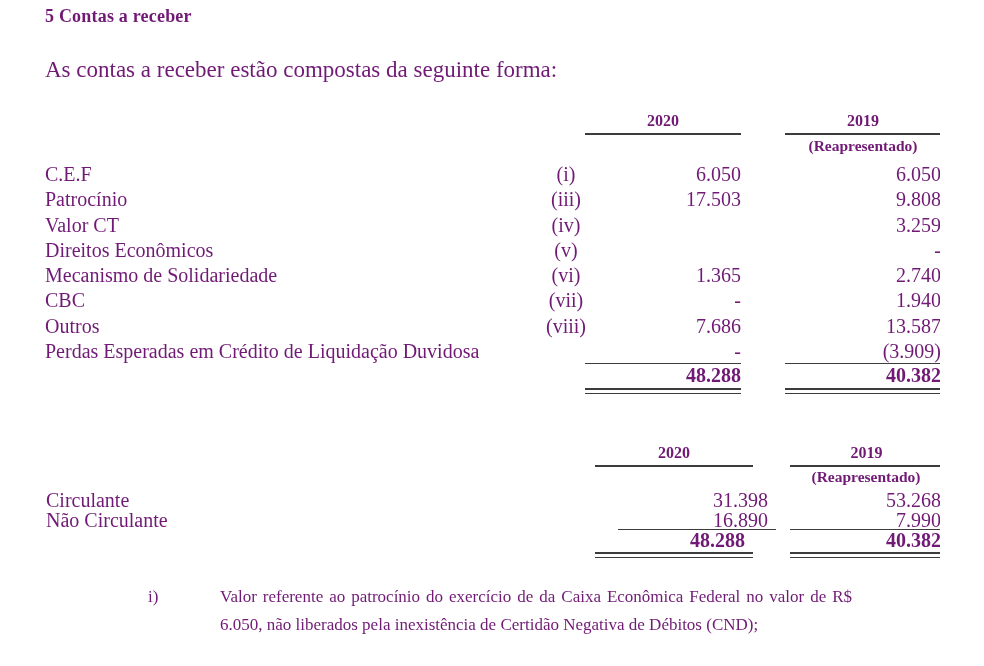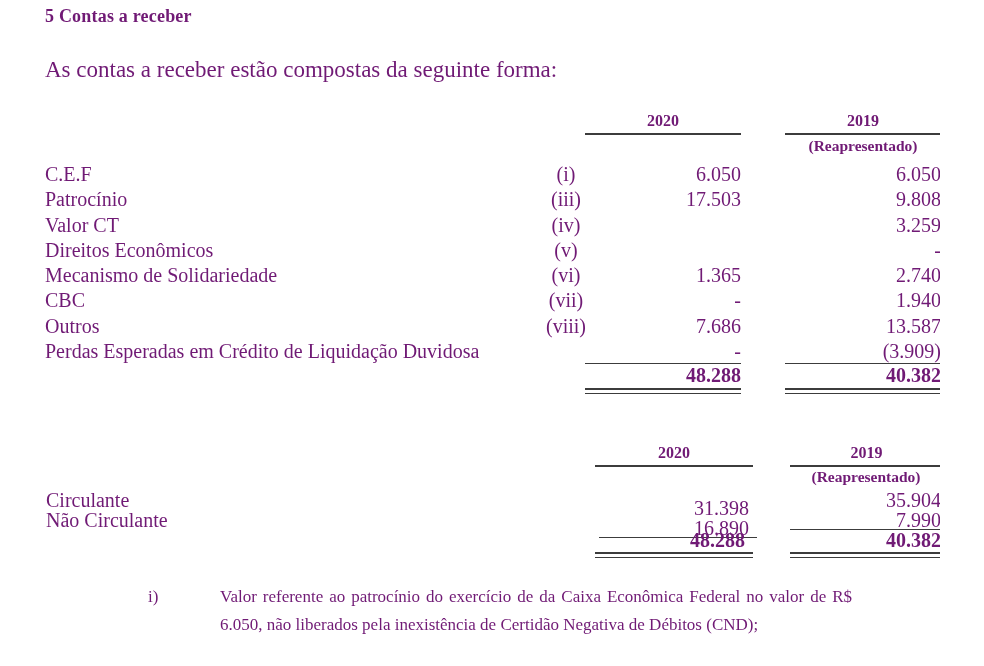--- a/index.html
+++ b/index.html
@@ -66,21 +66,21 @@
   }
   .t2 .h20 { left: 595px; width: 158px; }
   .t2 .h19 { left: 790px; width: 153px; }
   .t2 .sub19 {
     position: absolute; left: 786px; top: 24px; width: 160px;
     text-align: center; font-weight: bold; font-size: 15.5px;
     white-space: nowrap;
   }
   .t2 .trow { height: 20px; }
   .t2 .trow .lbl { left: 46px; line-height: 20px; }
-  .t2 .trow .v20 { left: 599px; width: 158px; height: 20px; line-height: 20px; padding-right: 8px; margin-top: 8px; }
+  .t2 .trow .v20 { left: 618px; width: 158px; height: 20px; line-height: 20px; padding-right: 8px; }
   .t2 .trow .v19 { left: 790px; width: 153px; height: 20px; line-height: 20px; padding-right: 2px; }
   .t2 .total-row { height: 21px; }
   .t2 .total-row .v20 { position: absolute; left: 595px; width: 158px; text-align: right; padding-right: 8px; height: 21px; line-height: 21px; }
   .t2 .total-row .v19 { position: absolute; left: 790px; width: 153px; text-align: right; padding-right: 2px; height: 21px; line-height: 21px; }
   .t2 .drule.d20 { left: 595px; width: 158px; }
   .t2 .drule.d19 { left: 790px; width: 153px; }
 
   
   .footnote { position: absolute; left: 0; top: 583px; width: 984px; font-size: 17px; }
   .fn-marker { position: absolute; left: 148px; top: 0; line-height: 28px; }
@@ -164,21 +164,21 @@
   <div class="t2">
     <div class="thead">
       <span class="h20">2020</span>
       <span class="h19">2019</span>
       <span class="sub19">(Reapresentado)</span>
     </div>
 
     <div class="trow">
       <span class="lbl">Circulante</span>
       <span class="v20">31.398</span>
-      <span class="v19">35.904</span>
+      <span class="v19">53.268</span>
     </div>
     <div class="trow rule-under">
       <span class="lbl">Não Circulante</span>
       <span class="v20">16.890</span>
       <span class="v19">7.990</span>
     </div>
 
     <div class="total-row">
       <span class="v20">48.288</span>
       <span class="v19">40.382</span>

